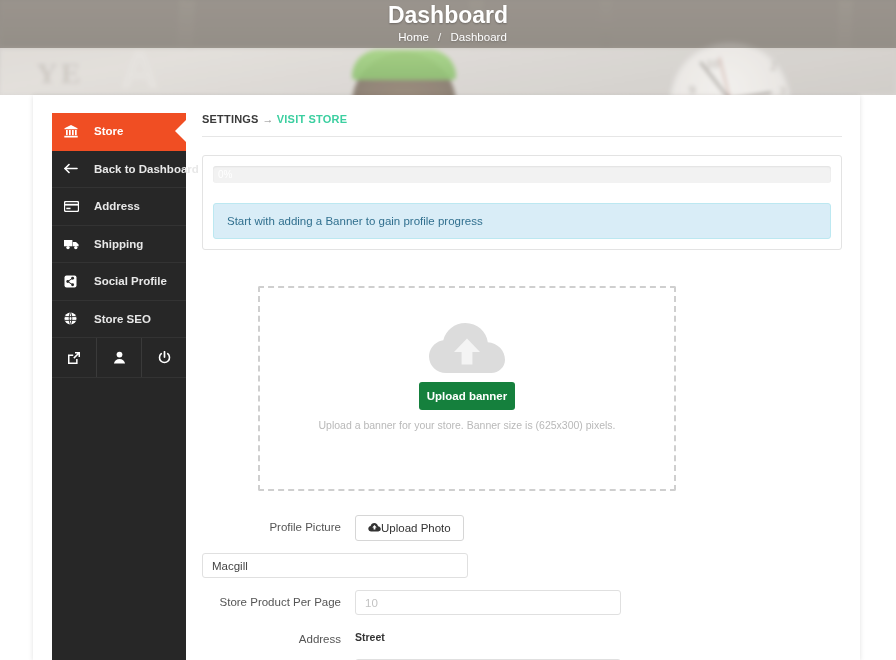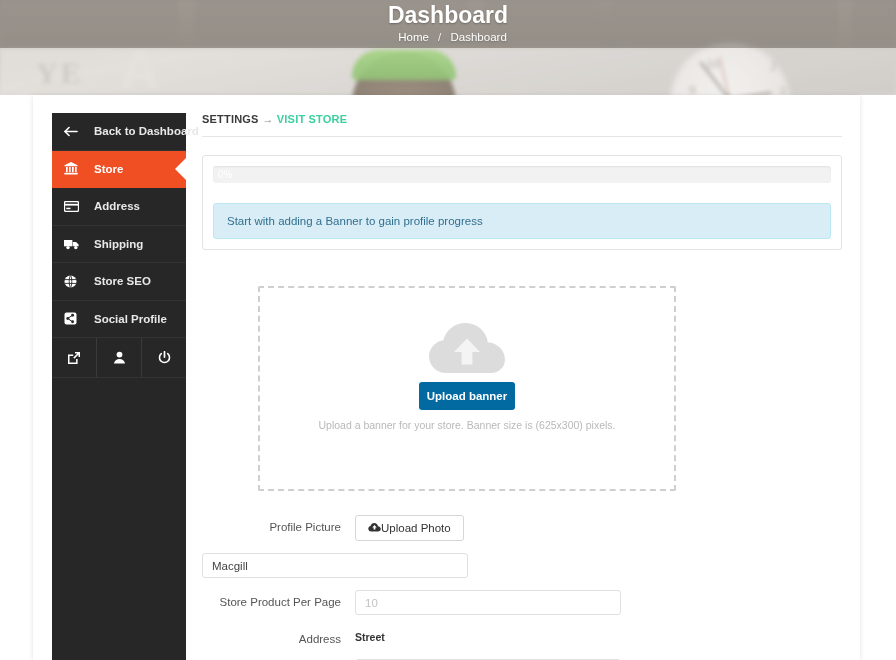--- a/index.html
+++ b/index.html
@@ -175,21 +175,21 @@
 
   
   .dropzone {
     margin-top:36px; margin-left:56px; width:418px; height:205px;
     border:2px dashed #cfcfcf; border-radius:2px;
     display:flex; flex-direction:column; align-items:center;
     padding-top:28px;
   }
   .cloud-wrap { width:86px; height:62px; }
   .btn-upload-banner {
-    margin-top:4px; background:#0369a1; color:#ffffff;
+    margin-top:4px; background:#15803d; color:#ffffff;
     border:none; border-radius:3px;
     font-size:11.5px; font-weight:700;
     padding:8px 8px; cursor:pointer;
     font-family:"Liberation Sans", sans-serif;
   }
   .dz-hint {
     margin-top:9px; font-size:10.5px; color:#b9b9b9;
   }
 
   
@@ -253,89 +253,89 @@
       <a href="#">Home</a>
       <span class="sep">/</span>
       <span>Dashboard</span>
     </div>
   </div>
 
   <div class="card">
 
     <div class="sidebar">
 
-      <div class="side-item">
-        <span class="ic">
-          <svg width="15" height="11" viewBox="0 0 15 11" fill="none">
-            <path d="M1 5.5h12" stroke="#fff" stroke-width="1.6" stroke-linecap="round"></path>
-            <path d="M5 1.5 1 5.5l4 4" stroke="#fff" stroke-width="1.6" stroke-linecap="round" stroke-linejoin="round" fill="none"></path>
-          </svg>
-        </span>
-        <span class="lbl">Back to Dashboard</span>
-      </div>
-
       <div class="side-item active">
         <span class="ic">
           <svg width="14" height="13" viewBox="0 0 14 13">
             <path d="M7 0 0.5 3.2v1.1h13V3.2L7 0z" fill="#fff"></path>
             <rect x="2" y="5" width="1.7" height="5.2" fill="#fff"></rect>
             <rect x="5" y="5" width="1.7" height="5.2" fill="#fff"></rect>
             <rect x="8" y="5" width="1.7" height="5.2" fill="#fff"></rect>
             <rect x="11" y="5" width="1.7" height="5.2" fill="#fff"></rect>
             <rect x="0.3" y="10.8" width="13.4" height="1.7" fill="#fff"></rect>
           </svg>
         </span>
         <span class="lbl">Store</span>
       </div>
 
       <div class="side-item">
         <span class="ic">
+          <svg width="15" height="11" viewBox="0 0 15 11" fill="none">
+            <path d="M1 5.5h12" stroke="#fff" stroke-width="1.6" stroke-linecap="round"></path>
+            <path d="M5 1.5 1 5.5l4 4" stroke="#fff" stroke-width="1.6" stroke-linecap="round" stroke-linejoin="round" fill="none"></path>
+          </svg>
+        </span>
+        <span class="lbl">Back to Dashboard</span>
+      </div>
+
+      <div class="side-item">
+        <span class="ic">
           <svg width="15" height="11" viewBox="0 0 15 11">
             <rect x="0.5" y="0.5" width="14" height="10" rx="1.4" fill="none" stroke="#fff" stroke-width="1.3"></rect>
             <rect x="0.5" y="2.8" width="14" height="1.8" fill="#fff"></rect>
             <rect x="2.3" y="6.7" width="4.2" height="1.5" fill="#fff"></rect>
           </svg>
         </span>
         <span class="lbl">Address</span>
       </div>
 
       <div class="side-item">
         <span class="ic">
           <svg width="16" height="12" viewBox="0 0 16 12">
             <rect x="0" y="2" width="8.4" height="6.3" fill="#fff"></rect>
             <path d="M8.8 4h3.2l2.6 2.6v1.7H8.8V4z" fill="#fff"></path>
             <circle cx="4" cy="9.6" r="1.7" fill="#fff"></circle>
             <circle cx="11.8" cy="9.6" r="1.7" fill="#fff"></circle>
           </svg>
         </span>
         <span class="lbl">Shipping</span>
-      </div>
-
-      <div class="side-item">
-        <span class="ic">
-          <svg width="13" height="13" viewBox="0 0 13 13">
-            <circle cx="6.5" cy="6.5" r="6" fill="#fff"></circle>
-            <path d="M6.5 .6c1.7 1.4 1.7 10.4 0 11.8M.8 4.6h11.4M.8 8.4h11.4" stroke="#272727" stroke-width="0.9" fill="none"></path>
-            <path d="M6.5 .6C4.8 2 4.8 11 6.5 12.4" stroke="#272727" stroke-width="0.9" fill="none"></path>
-          </svg>
-        </span>
-        <span class="lbl">Store SEO</span>
       </div>
 
       <div class="side-item">
         <span class="ic">
           <svg width="13" height="13" viewBox="0 0 13 13">
             <rect x="0.5" y="0.5" width="12" height="12" rx="2" fill="#fff"></rect>
             <circle cx="8.6" cy="3.2" r="1.45" fill="#272727"></circle>
             <circle cx="3.8" cy="6.5" r="1.45" fill="#272727"></circle>
             <circle cx="8.6" cy="9.8" r="1.45" fill="#272727"></circle>
             <path d="M4.6 5.9 7.9 3.7M4.6 7.1l3.3 2.2" stroke="#272727" stroke-width="1"></path>
           </svg>
         </span>
         <span class="lbl">Social Profile</span>
+      </div>
+
+      <div class="side-item">
+        <span class="ic">
+          <svg width="13" height="13" viewBox="0 0 13 13">
+            <circle cx="6.5" cy="6.5" r="6" fill="#fff"></circle>
+            <path d="M6.5 .6c1.7 1.4 1.7 10.4 0 11.8M.8 4.6h11.4M.8 8.4h11.4" stroke="#272727" stroke-width="0.9" fill="none"></path>
+            <path d="M6.5 .6C4.8 2 4.8 11 6.5 12.4" stroke="#272727" stroke-width="0.9" fill="none"></path>
+          </svg>
+        </span>
+        <span class="lbl">Store SEO</span>
       </div>
 
       <div class="side-tools">
         <div class="tool">
           <svg width="14" height="14" viewBox="0 0 14 14">
             <path d="M1 3.4h5.2v1.5H2.5v6.6h6.6V8h1.5v5.1H1V3.4z" fill="#fff"></path>
             <path d="M8 1h5v5h-1.5V3.6L7.4 7.7 6.3 6.6l4.1-4.1H8V1z" fill="#fff"></path>
           </svg>
         </div>
         <div class="tool">

